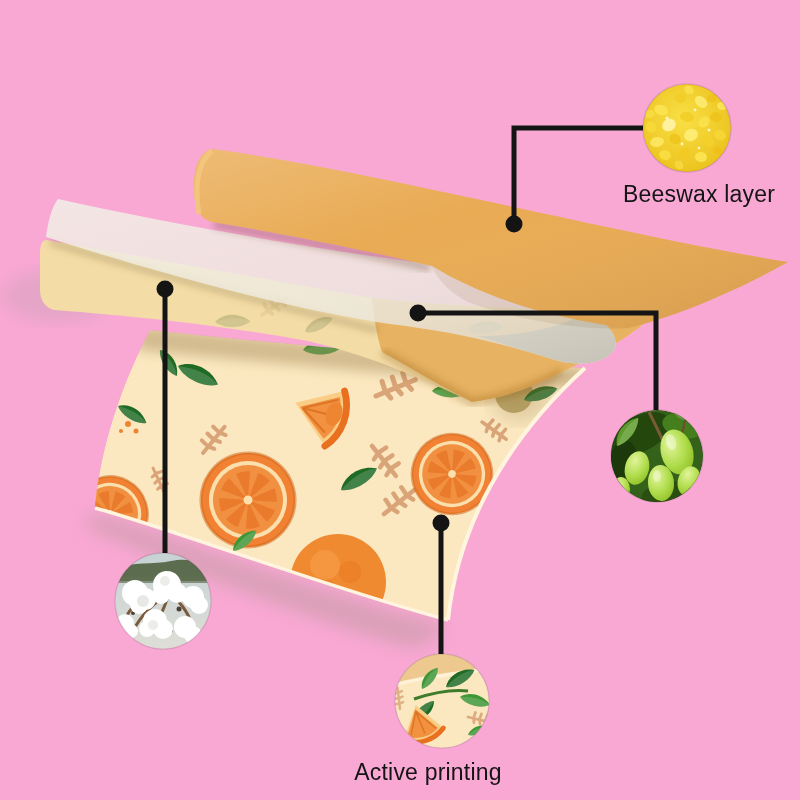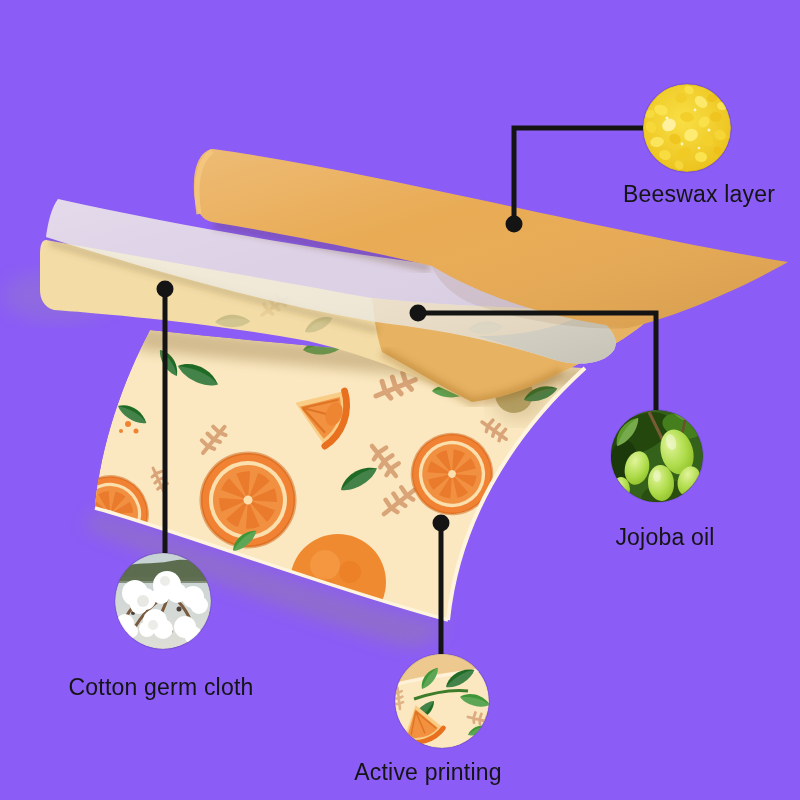--- a/index.html
+++ b/index.html
@@ -1,16 +1,16 @@
 <!DOCTYPE html>
 <html><head>
 <meta charset="utf-8">
 <style>
   html,body{margin:0;padding:0;background:#ffffff;}
-  .stage{position:relative;width:800px;height:800px;background:#8b5cf6;overflow:hidden;
+  .stage{position:relative;width:800px;height:800px;background:#f9a8d4;overflow:hidden;
          font-family:"Liberation Sans",sans-serif;text-align:right;}
   .stage svg{position:absolute;left:0;top:0;}
   .callout-label{position:absolute;transform:translateX(-50%);font-size:23px;line-height:1.15;
                  color:#141414;white-space:nowrap;letter-spacing:.2px;}
 </style>
 </head>
 <body>
 
 <div class="stage">
 <svg width="800" height="800" viewBox="0 0 800 800">
@@ -305,16 +305,14 @@
         <use href="#twigP" stroke="#D9A478" transform="translate(26,16) rotate(40) scale(.55)" opacity=".9"></use>
         <use href="#twigP" stroke="#D9A478" transform="translate(-42,8) rotate(-70) scale(.5)" opacity=".8"></use>
         <use href="#leafP" fill="#3F9636" transform="translate(26,34) rotate(-10) scale(.5)"></use>
       </g>
     </g>
     <circle cx="442" cy="701" r="47" fill="none" stroke="rgba(0,0,0,.10)" stroke-width="1.5"></circle>
   </g>
 </svg>
 
   <div class="callout-label" style="left:699px;top:181px;">Beeswax layer</div>
-  <div class="callout-label" style="left:665px;top:524px;">Jojoba oil</div>
-  <div class="callout-label" style="left:161px;top:674px;">Cotton germ cloth</div>
   <div class="callout-label" style="left:428px;top:759px;">Active printing</div>
 </div>
 
 </body></html>

